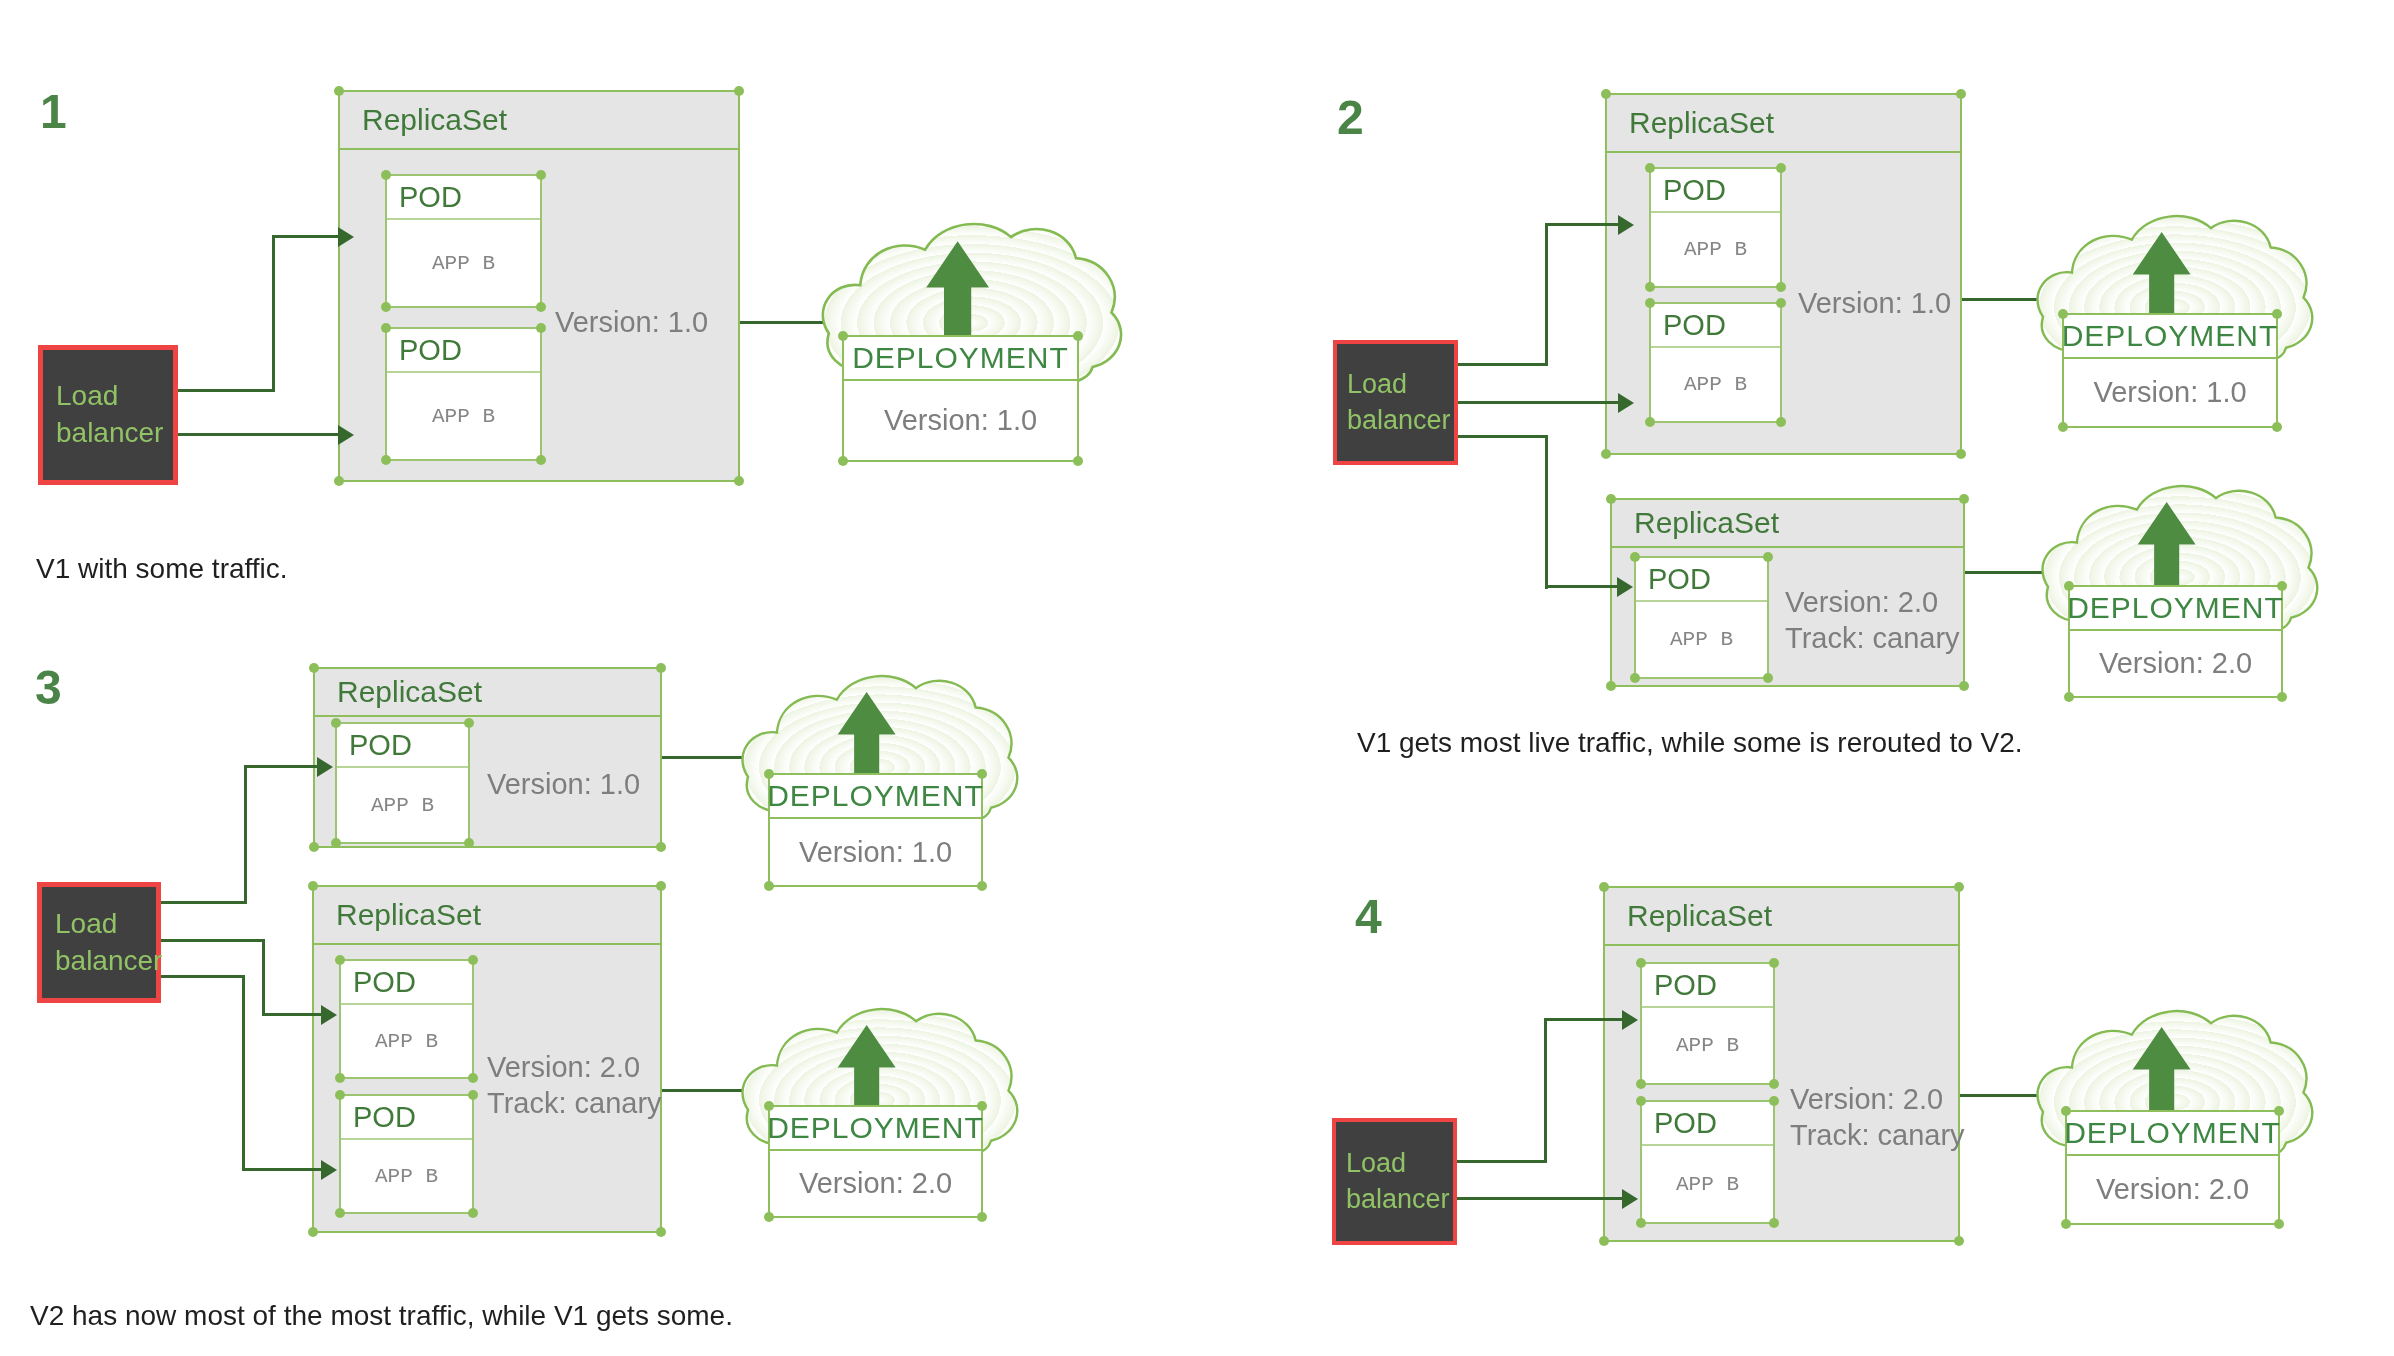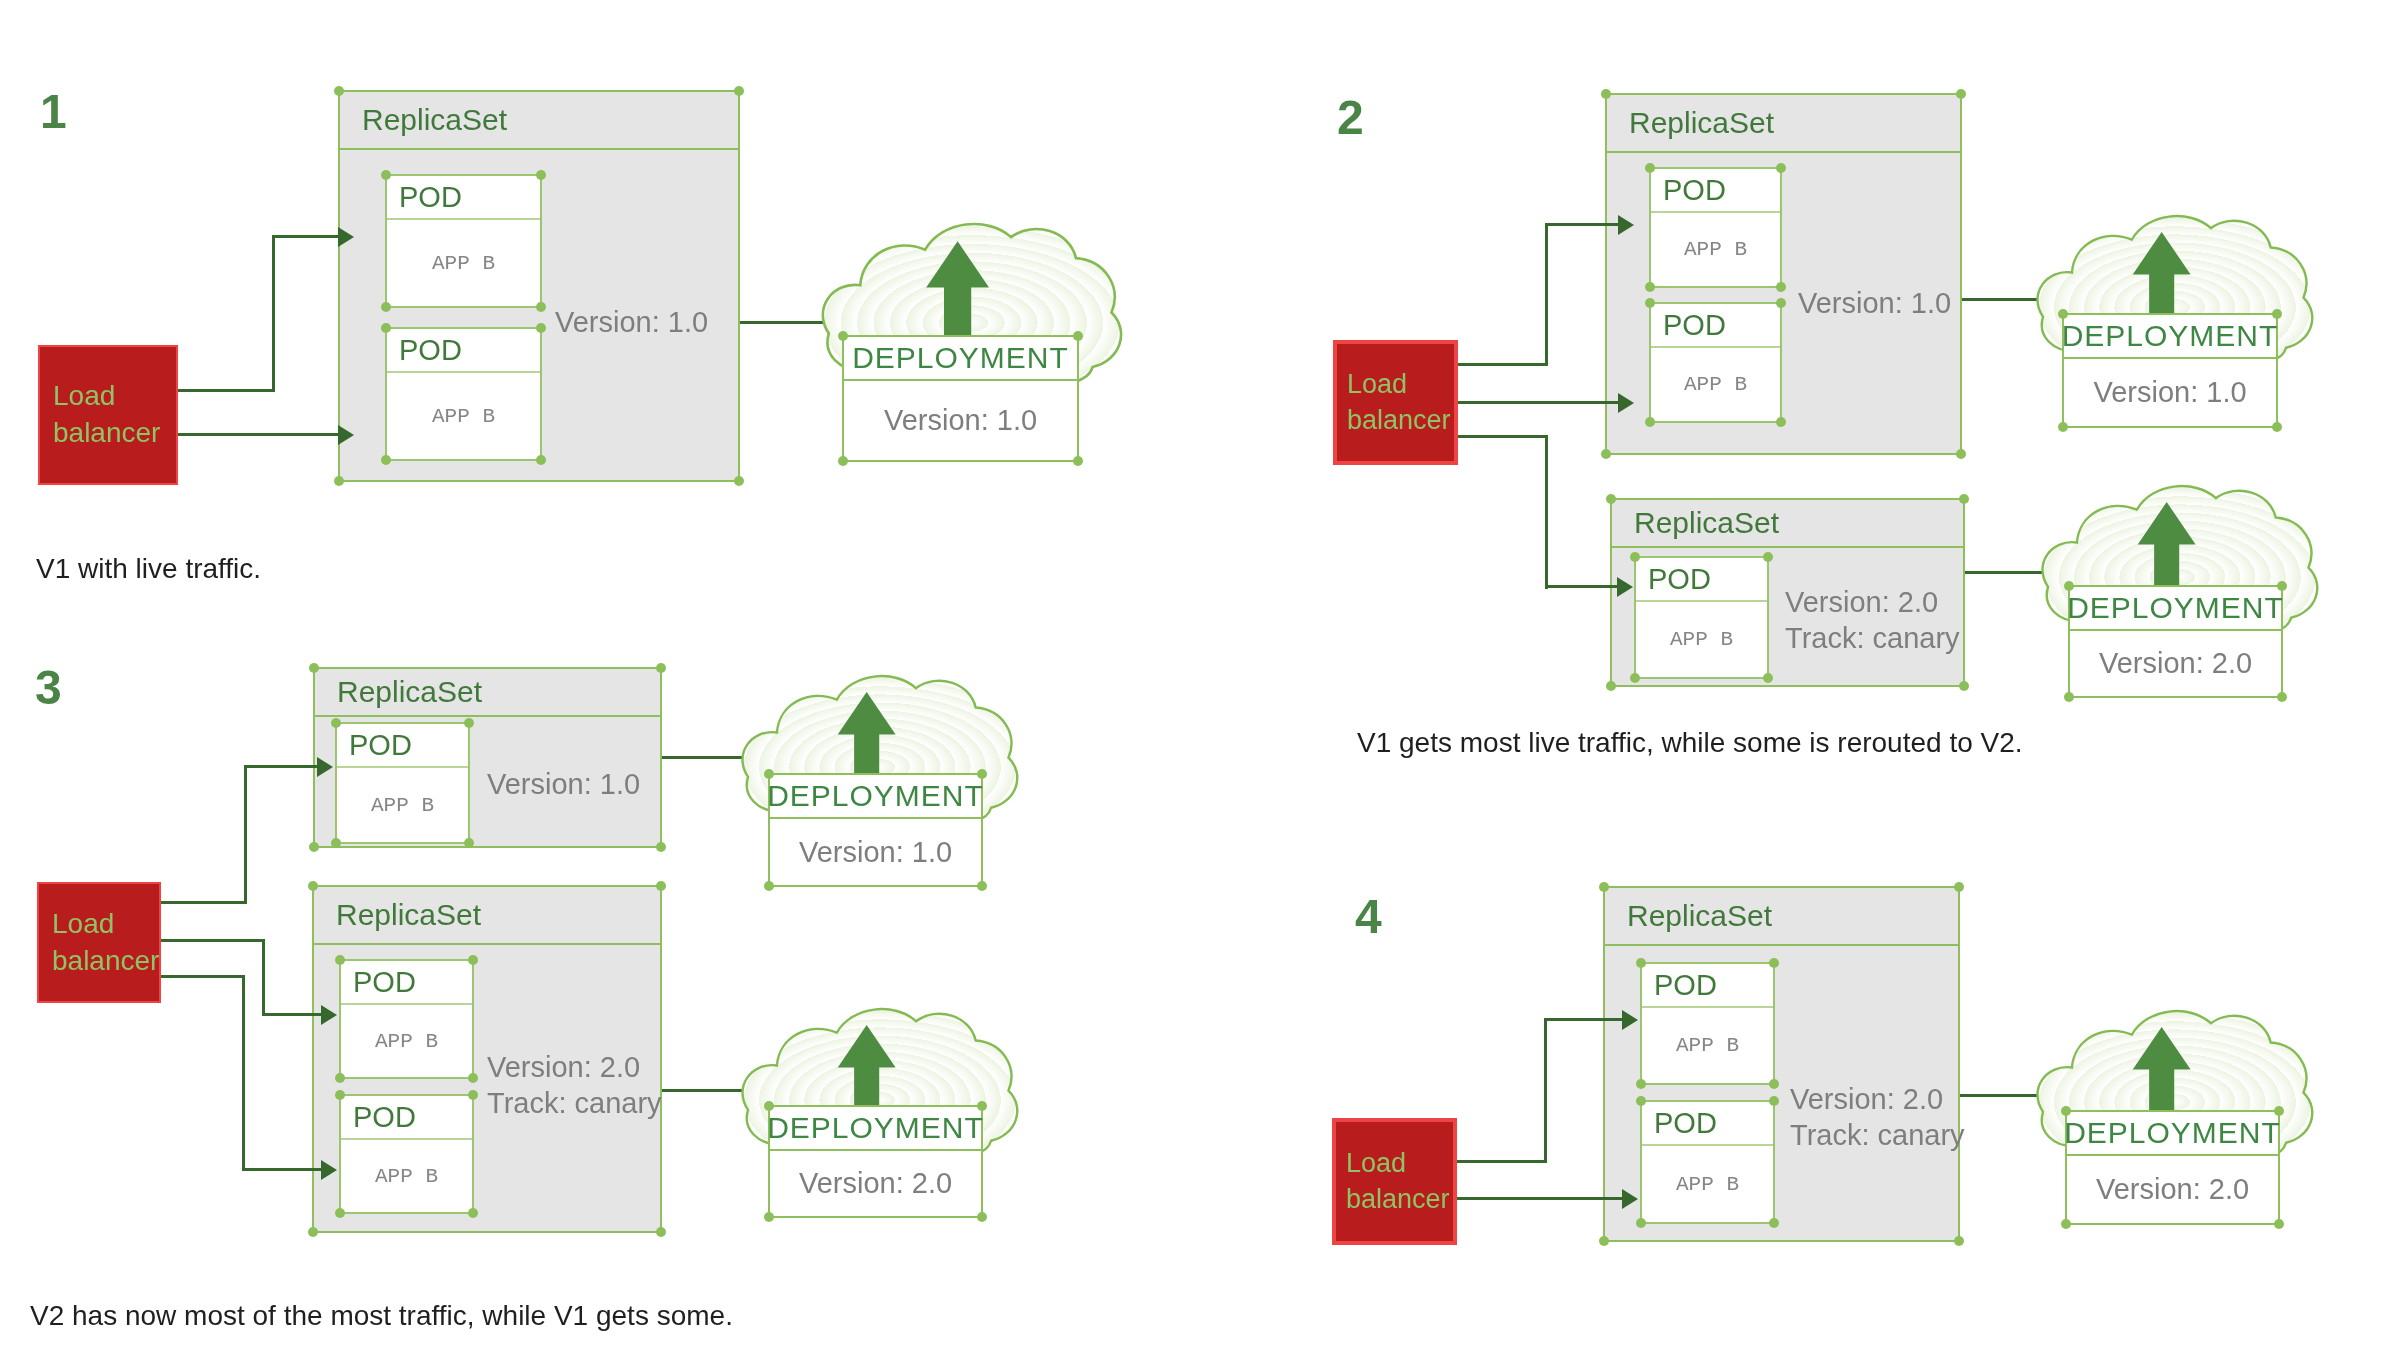--- a/index.html
+++ b/index.html
@@ -18,21 +18,21 @@
   
   .pod{position:absolute;background:#ffffff;border:2px solid #9cc571;box-sizing:border-box;}
   .pod-header{height:42px;border-bottom:2px solid #b6d596;display:flex;align-items:center;
               padding-left:12px;color:#41793b;font-size:29px;}
   .pod-body{position:absolute;left:0;right:0;top:44px;bottom:0;display:flex;align-items:center;
             justify-content:center;color:#868686;font-size:21px;font-family:Liberation Mono, monospace;}
 
   .ver{position:absolute;color:#7e7e7e;font-size:29px;line-height:36px;white-space:nowrap;}
 
   
-  .lb{position:absolute;background:#b91c1c;border:2px solid #ef4444;box-sizing:border-box;
+  .lb{position:absolute;background:#404040;border:5px solid #ef4444;box-sizing:border-box;
       color:#91c366;font-size:28px;line-height:1.32;display:flex;align-items:center;
       padding-left:13px;}
   .lb.thin{border-width:4px;font-size:27px;padding-left:10px;}
 
   
   .seg{position:absolute;background:#36682e;z-index:0;}
   .ah{position:absolute;width:0;height:0;border-top:10px solid transparent;
       border-bottom:10px solid transparent;border-left:16px solid #36682e;z-index:0;}
 
   
@@ -122,21 +122,21 @@
     <div class="dep dots" style="left:22px;top:123px;width:237px;height:127px">
       <div class="dep-header">DEPLOYMENT</div>
       <div class="dep-body">Version: 1.0</div>
     <i class="dot tl"></i>
         <i class="dot tr"></i>
         <i class="dot bl"></i>
         <i class="dot br"></i>
       </div>
   </div>
 
-  <div class="caption" style="left:36px;top:553px">V1 with live traffic.</div>
+  <div class="caption" style="left:36px;top:553px">V1 with some traffic.</div>
 
   <div class="num" style="left:1337px;top:94px">2</div>
 
   <div class="rs dots" style="left:1605px;top:93px;width:357px;height:362px">
     <div class="rs-header">ReplicaSet</div>
     <div class="pod dots" style="left:42px;top:72px;width:133px;height:121px">
       <div class="pod-header">POD</div>
       <div class="pod-body">APP B</div>
     <i class="dot tl"></i>
         <i class="dot tr"></i>

